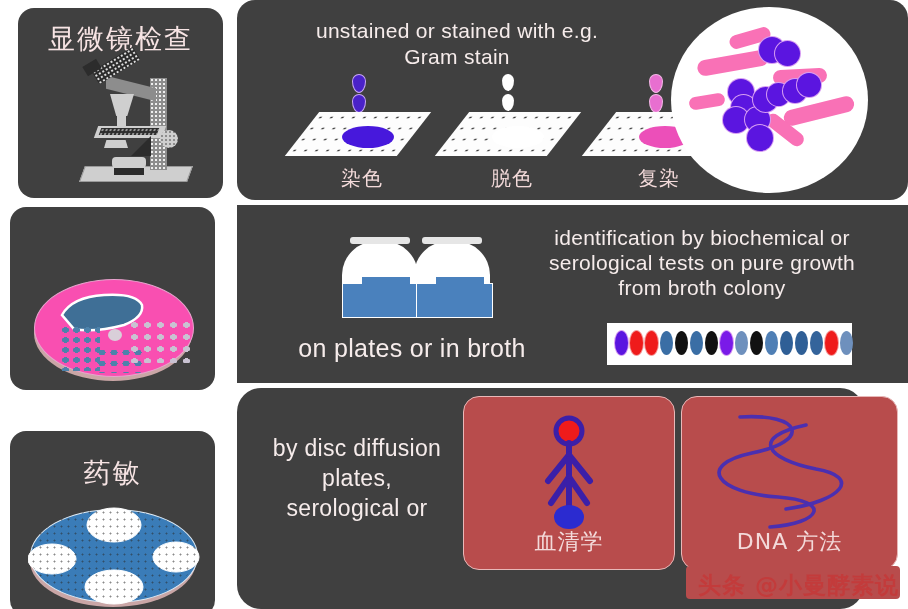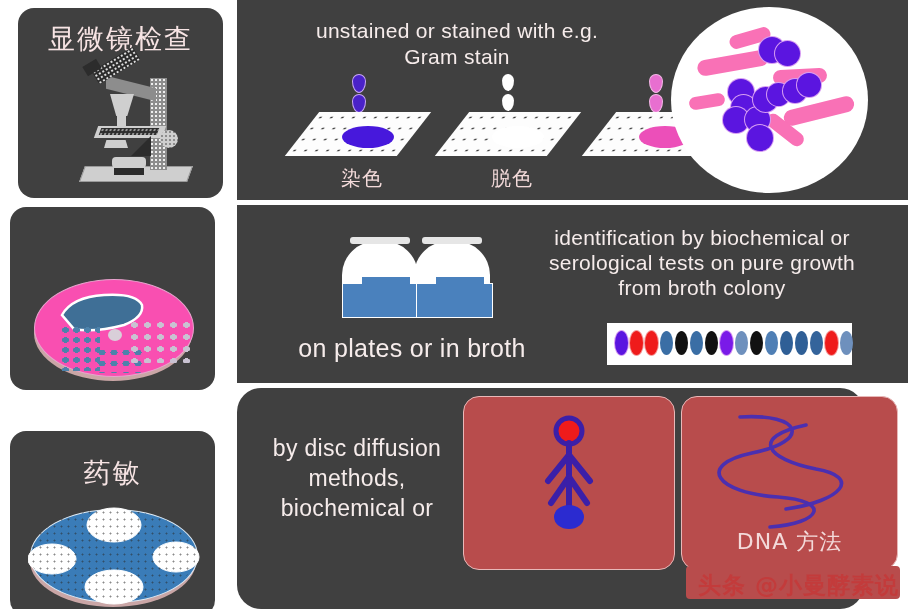--- a/index.html
+++ b/index.html
@@ -123,21 +123,21 @@
       <i class="dark" style="left:55px;top:80px;width:20px;height:20px;
          clip-path:polygon(100% 0,100% 100%,0 100%);"></i>
 
       <i class="lgrey" style="left:84px;top:74px;width:18px;height:18px;
          border-radius:50%;
          background-image:radial-gradient(#8d8d8d 1px,transparent 1.2px);
          background-size:4px 4px;"></i>
     </div>
   </div>
 
-  <div class="panel" style="left:237px;top:0px;width:671px;height:200px;">
+  <div class="panel" style="left:237px;top:0px;width:671px;height:200px;border-radius:18px;">
 
     <div class="en-text" style="left:10px;top:18px;width:420px;">unstained  or stained with e.g.</div>
     <div class="en-text" style="left:10px;top:44px;width:420px;">Gram stain</div>
 
     <div class="slide-wrap" style="left:65px;top:90px;">
       <div class="drop" style="left:50px;top:-16px;background:#4a22c9;border:1.5px solid #c9a8f5;"></div>
       <div class="drop" style="left:50px;top:4px;background:#4a22c9;border:1.5px solid #c9a8f5;"></div>
       <div class="slide"></div>
       <div class="smear" style="left:40px;top:36px;width:52px;height:22px;background:#4718dc;"></div>
     </div>
@@ -150,20 +150,21 @@
       <div class="smear" style="left:40px;top:36px;width:52px;height:22px;background:#ffffff;"></div>
     </div>
     <div class="cn-small" style="left:215px;top:165px;width:120px;">脱色</div>
 
     <div class="slide-wrap" style="left:362px;top:90px;">
       <div class="drop" style="left:50px;top:-16px;background:#e86fd0;border:1.5px solid #f3b8e6;"></div>
       <div class="drop" style="left:50px;top:4px;background:#e86fd0;border:1.5px solid #f3b8e6;"></div>
       <div class="slide"></div>
       <div class="smear" style="left:40px;top:36px;width:52px;height:22px;background:#ec4fb9;"></div>
     </div>
+    <div class="cn-small" style="left:362px;top:165px;width:120px;">复染</div>
 
     <div class="field" style="left:434px;top:7px;width:197px;height:186px;">
       <div class="rod" style="left:58px;top:24px;width:42px;height:14px;transform:rotate(-16deg);"></div>
       <div class="rod" style="left:26px;top:48px;width:72px;height:16px;transform:rotate(-10deg);"></div>
       <div class="rod" style="left:102px;top:62px;width:54px;height:15px;transform:rotate(-3deg);"></div>
       <div class="rod" style="left:18px;top:88px;width:36px;height:13px;transform:rotate(-9deg);"></div>
       <div class="rod" style="left:112px;top:96px;width:72px;height:16px;transform:rotate(-14deg);"></div>
       <div class="rod" style="left:92px;top:116px;width:44px;height:14px;transform:rotate(38deg);"></div>
 
       <div class="coc" style="left:88px;top:30px;width:26px;height:26px;"></div>
@@ -265,35 +266,36 @@
            background-size:7px 7px;
            -webkit-mask-image:radial-gradient(ellipse 84px 46px at 50% 50%,#000 99%,transparent 100%);
            mask-image:radial-gradient(ellipse 84px 46px at 50% 50%,#000 99%,transparent 100%);
            opacity:.55;"></div>
     </div>
   </div>
 
   <div class="panel" style="left:237px;top:388px;width:627px;height:221px;border-radius:24px;">
 
     <div class="en-text" style="left:0px;top:46px;width:240px;font-size:23px;">by disc diffusion</div>
-    <div class="en-text" style="left:0px;top:76px;width:240px;font-size:23px;">methods,</div>
-    <div class="en-text" style="left:0px;top:106px;width:240px;font-size:23px;">biochemical or</div>
+    <div class="en-text" style="left:0px;top:76px;width:240px;font-size:23px;">plates,</div>
+    <div class="en-text" style="left:0px;top:106px;width:240px;font-size:23px;">serological or</div>
 
     <div class="rounded outlined" style="position:absolute;left:226px;top:8px;width:210px;height:172px;background:#b84c4c;">
       <svg class="ab" width="210" height="135" style="position:absolute;left:0;top:0;">
         <circle cx="105" cy="34" r="13" fill="#ef1b1b" stroke="#3b1fa8" stroke-width="5"></circle>
         <line x1="105" y1="46" x2="105" y2="60" stroke="#3b1fa8" stroke-width="6"></line>
         <line x1="105" y1="58" x2="84" y2="84" stroke="#3b1fa8" stroke-width="6"></line>
         <line x1="105" y1="58" x2="126" y2="84" stroke="#3b1fa8" stroke-width="6"></line>
         <line x1="105" y1="62" x2="105" y2="80" stroke="#3b1fa8" stroke-width="6"></line>
         <line x1="105" y1="80" x2="87" y2="106" stroke="#3b1fa8" stroke-width="6"></line>
         <line x1="105" y1="80" x2="123" y2="106" stroke="#3b1fa8" stroke-width="6"></line>
         <line x1="105" y1="84" x2="105" y2="112" stroke="#3b1fa8" stroke-width="6"></line>
         <ellipse cx="105" cy="120" rx="15" ry="12" fill="#2b2bd0"></ellipse>
       </svg>
+      <div class="cn-small" style="left:0;top:130px;width:210px;font-size:22px;">血清学</div>
     </div>
 
     <div class="rounded outlined" style="position:absolute;left:444px;top:8px;width:215px;height:172px;background:#b84c4c;">
       <svg width="215" height="132" style="position:absolute;left:0;top:0;">
         <g fill="none" stroke="#4b2fb0" stroke-width="3.6" stroke-linecap="round">
           <path d="M58 20 C120 16 130 44 70 56 C14 68 34 96 96 100 C150 104 140 126 88 130"></path>
           <path d="M124 28 C68 40 84 62 134 72 C180 80 160 104 104 112"></path>
         </g>
       </svg>
       <div class="cn-small" style="left:0;top:130px;width:215px;font-size:22px;">DNA 方法</div>

